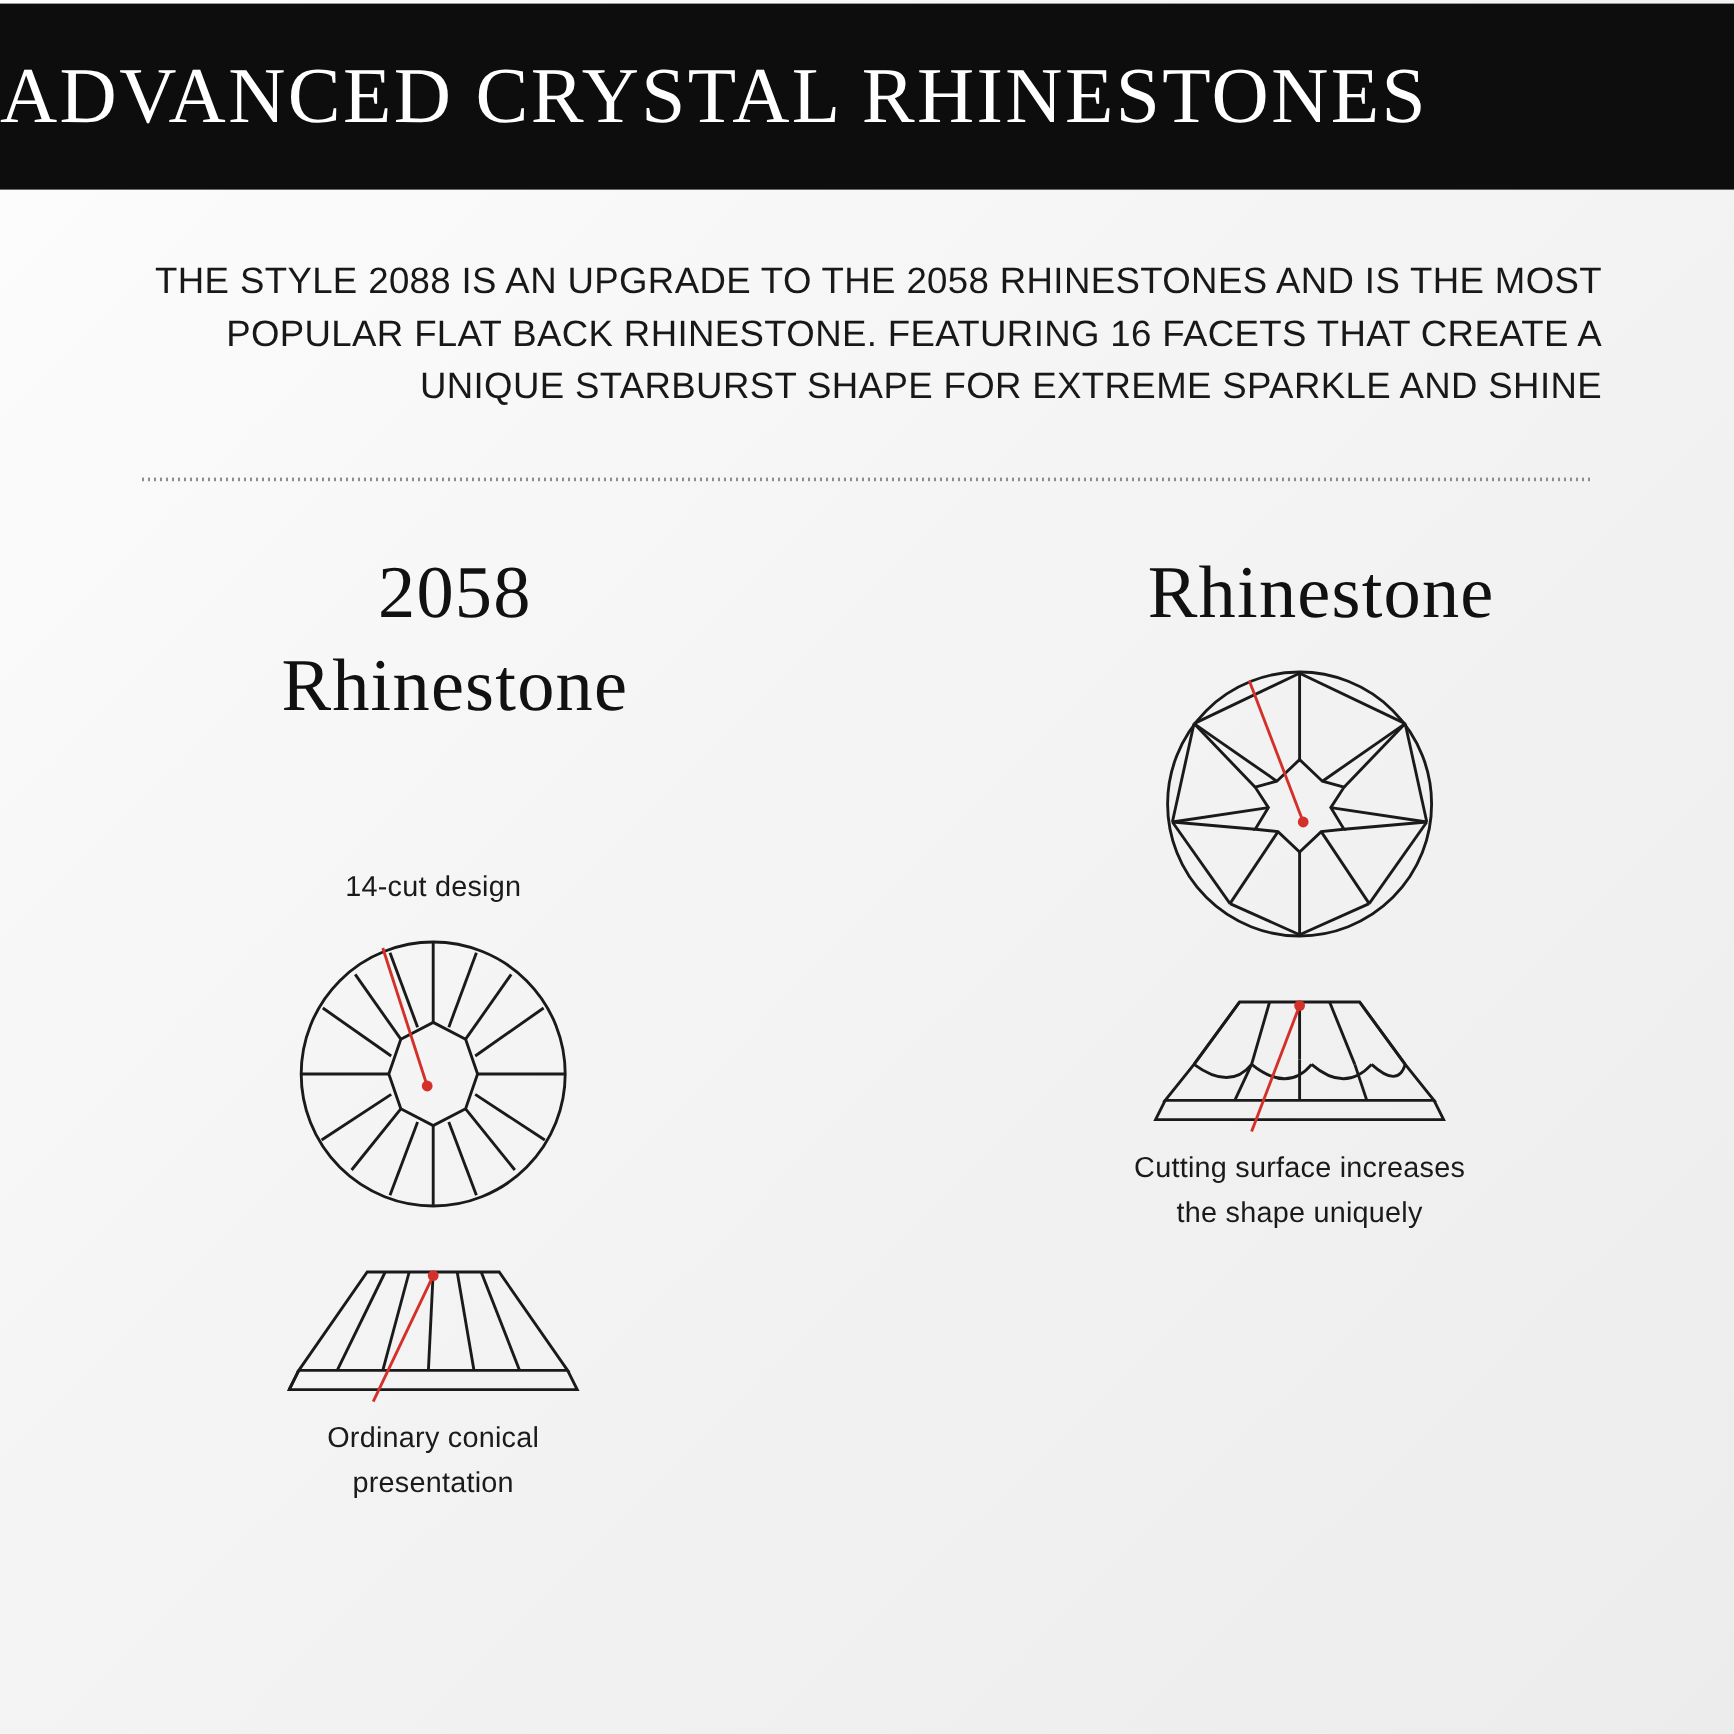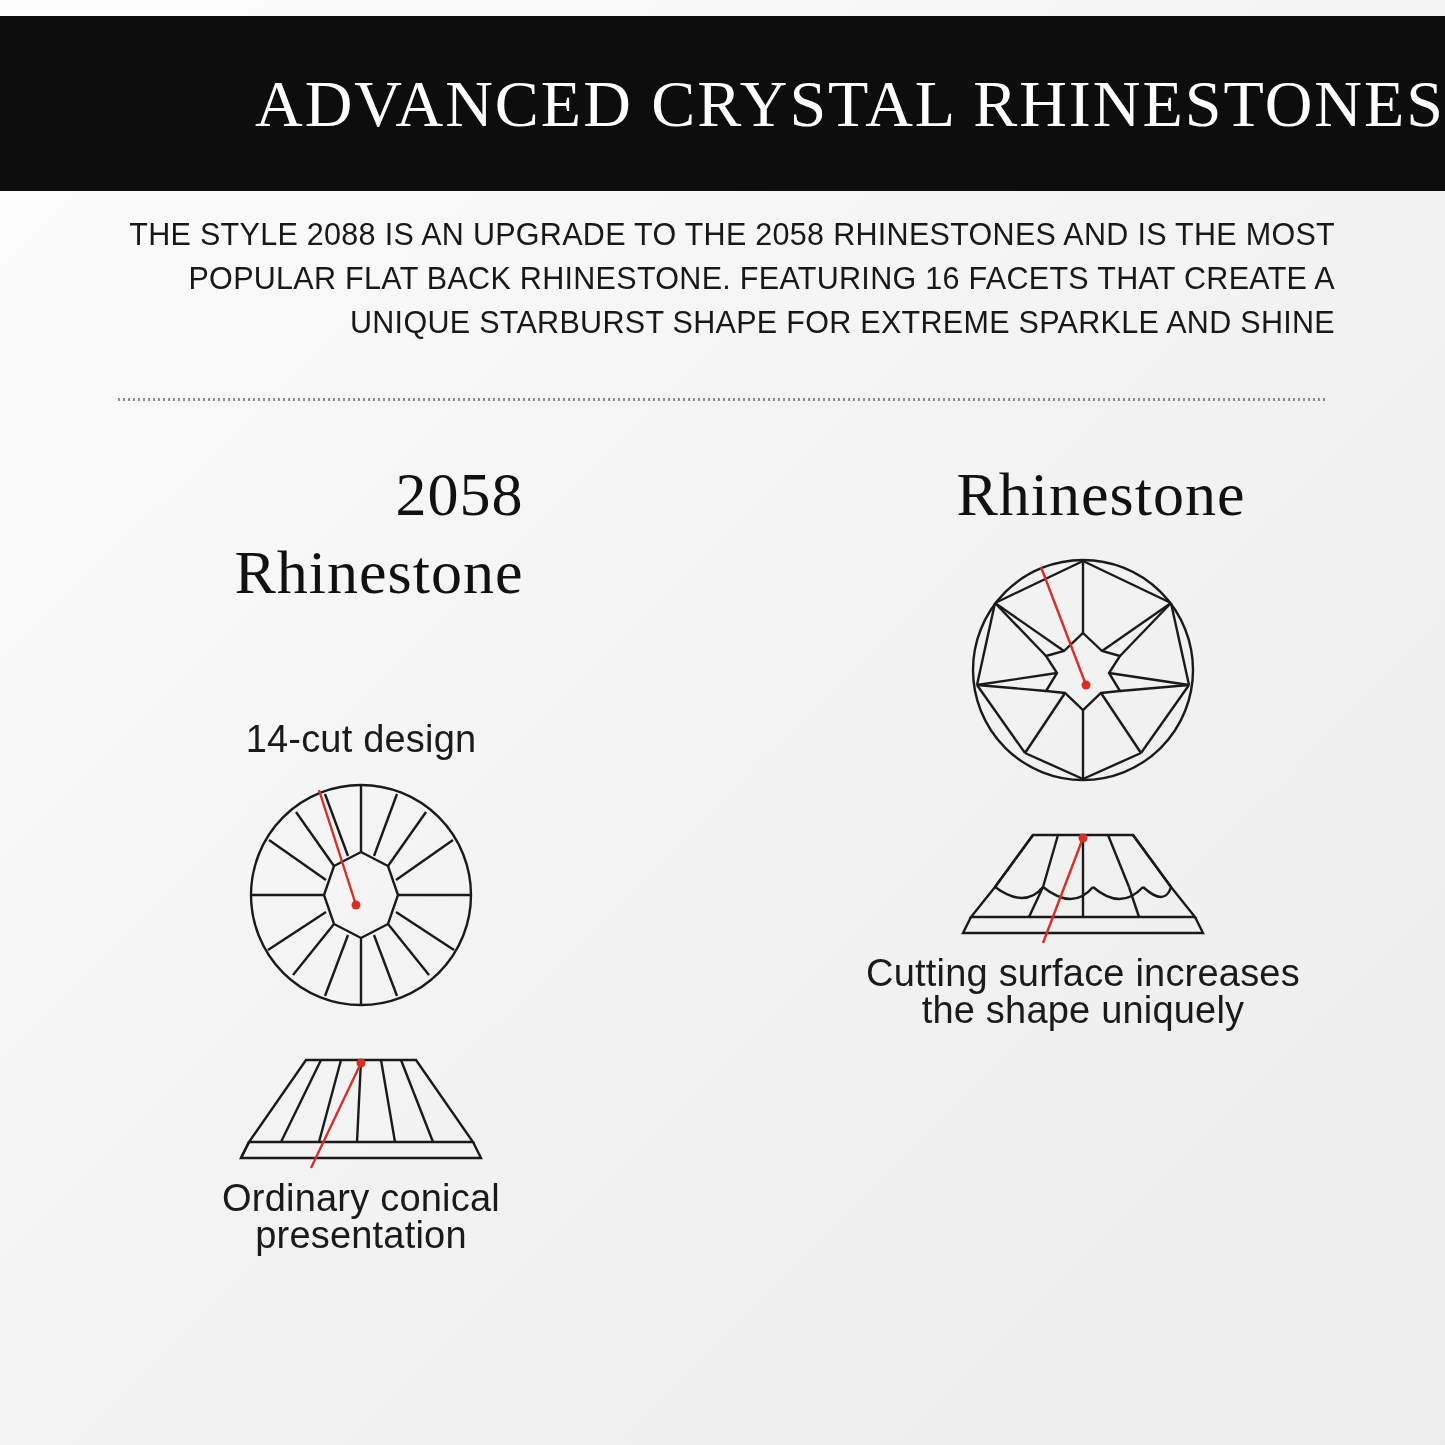--- a/index.html
+++ b/index.html
@@ -16,28 +16,28 @@
   .page {
     position: relative;
     width: 1445px;
     height: 1445px;
     background: linear-gradient(135deg, #fdfdfd 0%, #f4f4f4 45%, #ececec 100%);
     box-sizing: border-box;
   }
   
   .header-bar {
     position: absolute;
-    top: 16px;
+    top: 3px;
     left: 0;
     width: 1445px;
-    height: 175px;
+    height: 155px;
     background: #0d0d0d;
     display: flex;
     align-items: center;
-    justify-content: flex-end;
+    justify-content: flex-start;
   }
   .header-title {
     font-family: "Liberation Serif", serif;
     color: #ffffff;
     font-size: 66px;
     letter-spacing: 2px;
     font-weight: 400;
     text-align: center;
     white-space: nowrap;
   }
@@ -73,27 +73,27 @@
     width: 722px;
     display: flex;
     flex-direction: column;
     align-items: center;
   }
   .col-title {
     font-family: "Liberation Serif", serif;
     font-size: 62px;
     line-height: 78px;
     color: #111111;
-    text-align: right;
+    text-align: center;
     font-weight: 400;
     letter-spacing: 1px;
     margin-left: 36px;
   }
   .caption {
-    font-size: 38px;
+    font-size: 24px;
     color: #1a1a1a;
     text-align: center;
     line-height: 37px;
     letter-spacing: 0.2px;
   }
   .top-caption {
     margin-top: 110px;
   }
   .gem-top {
     margin-top: 12px;

